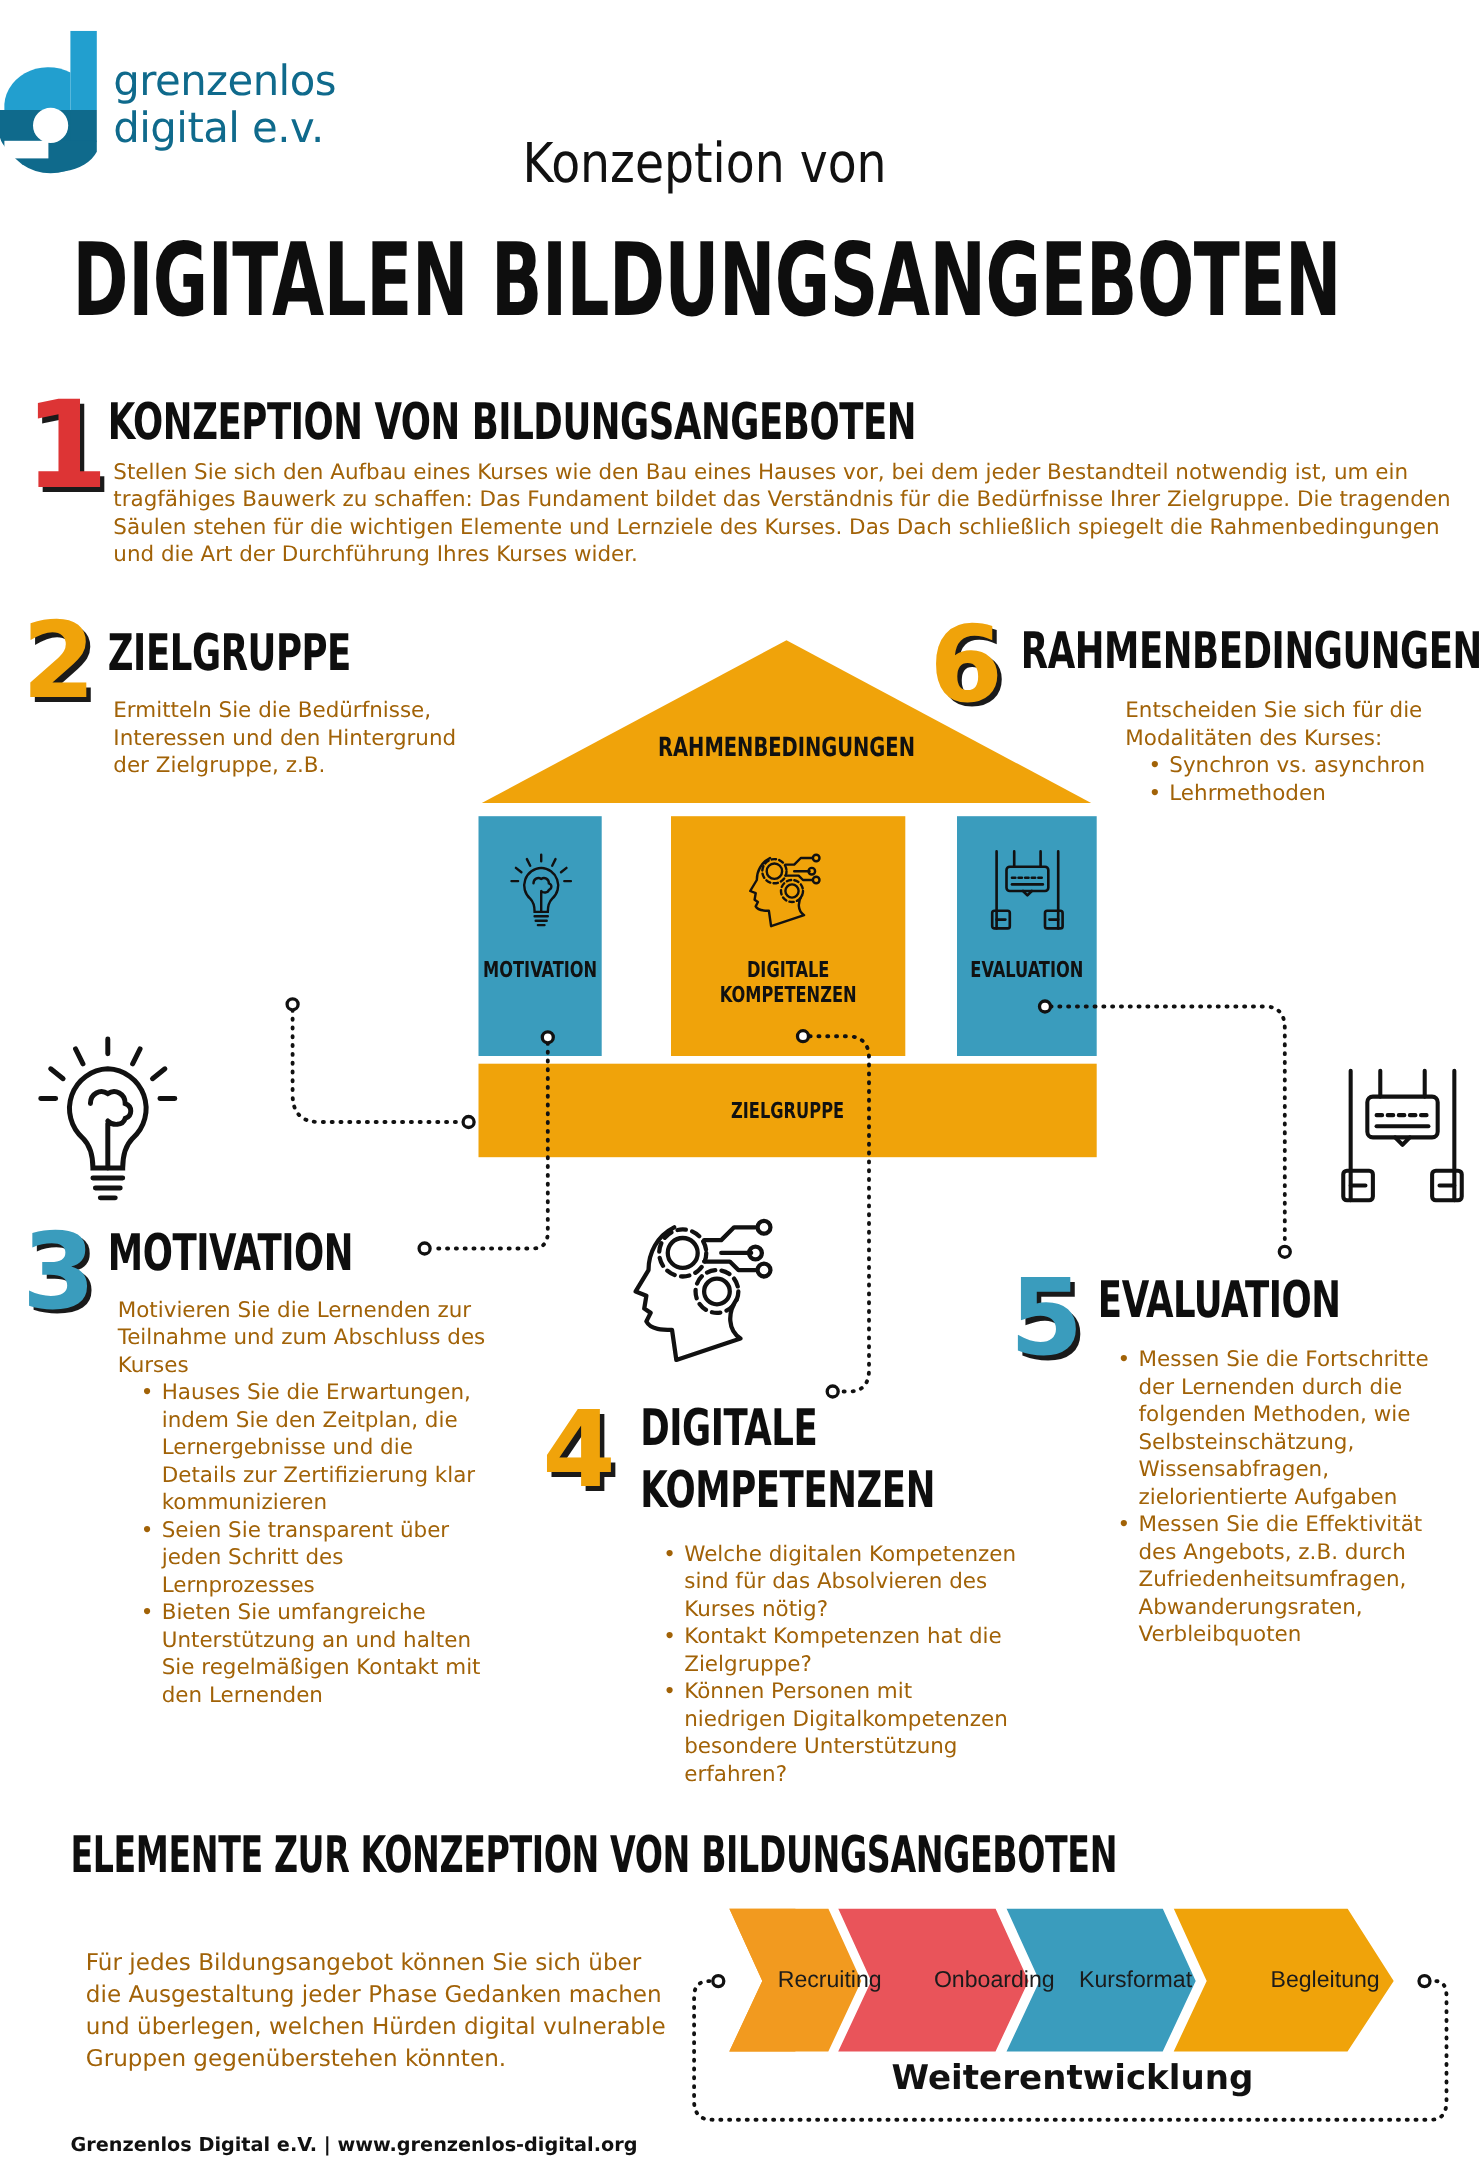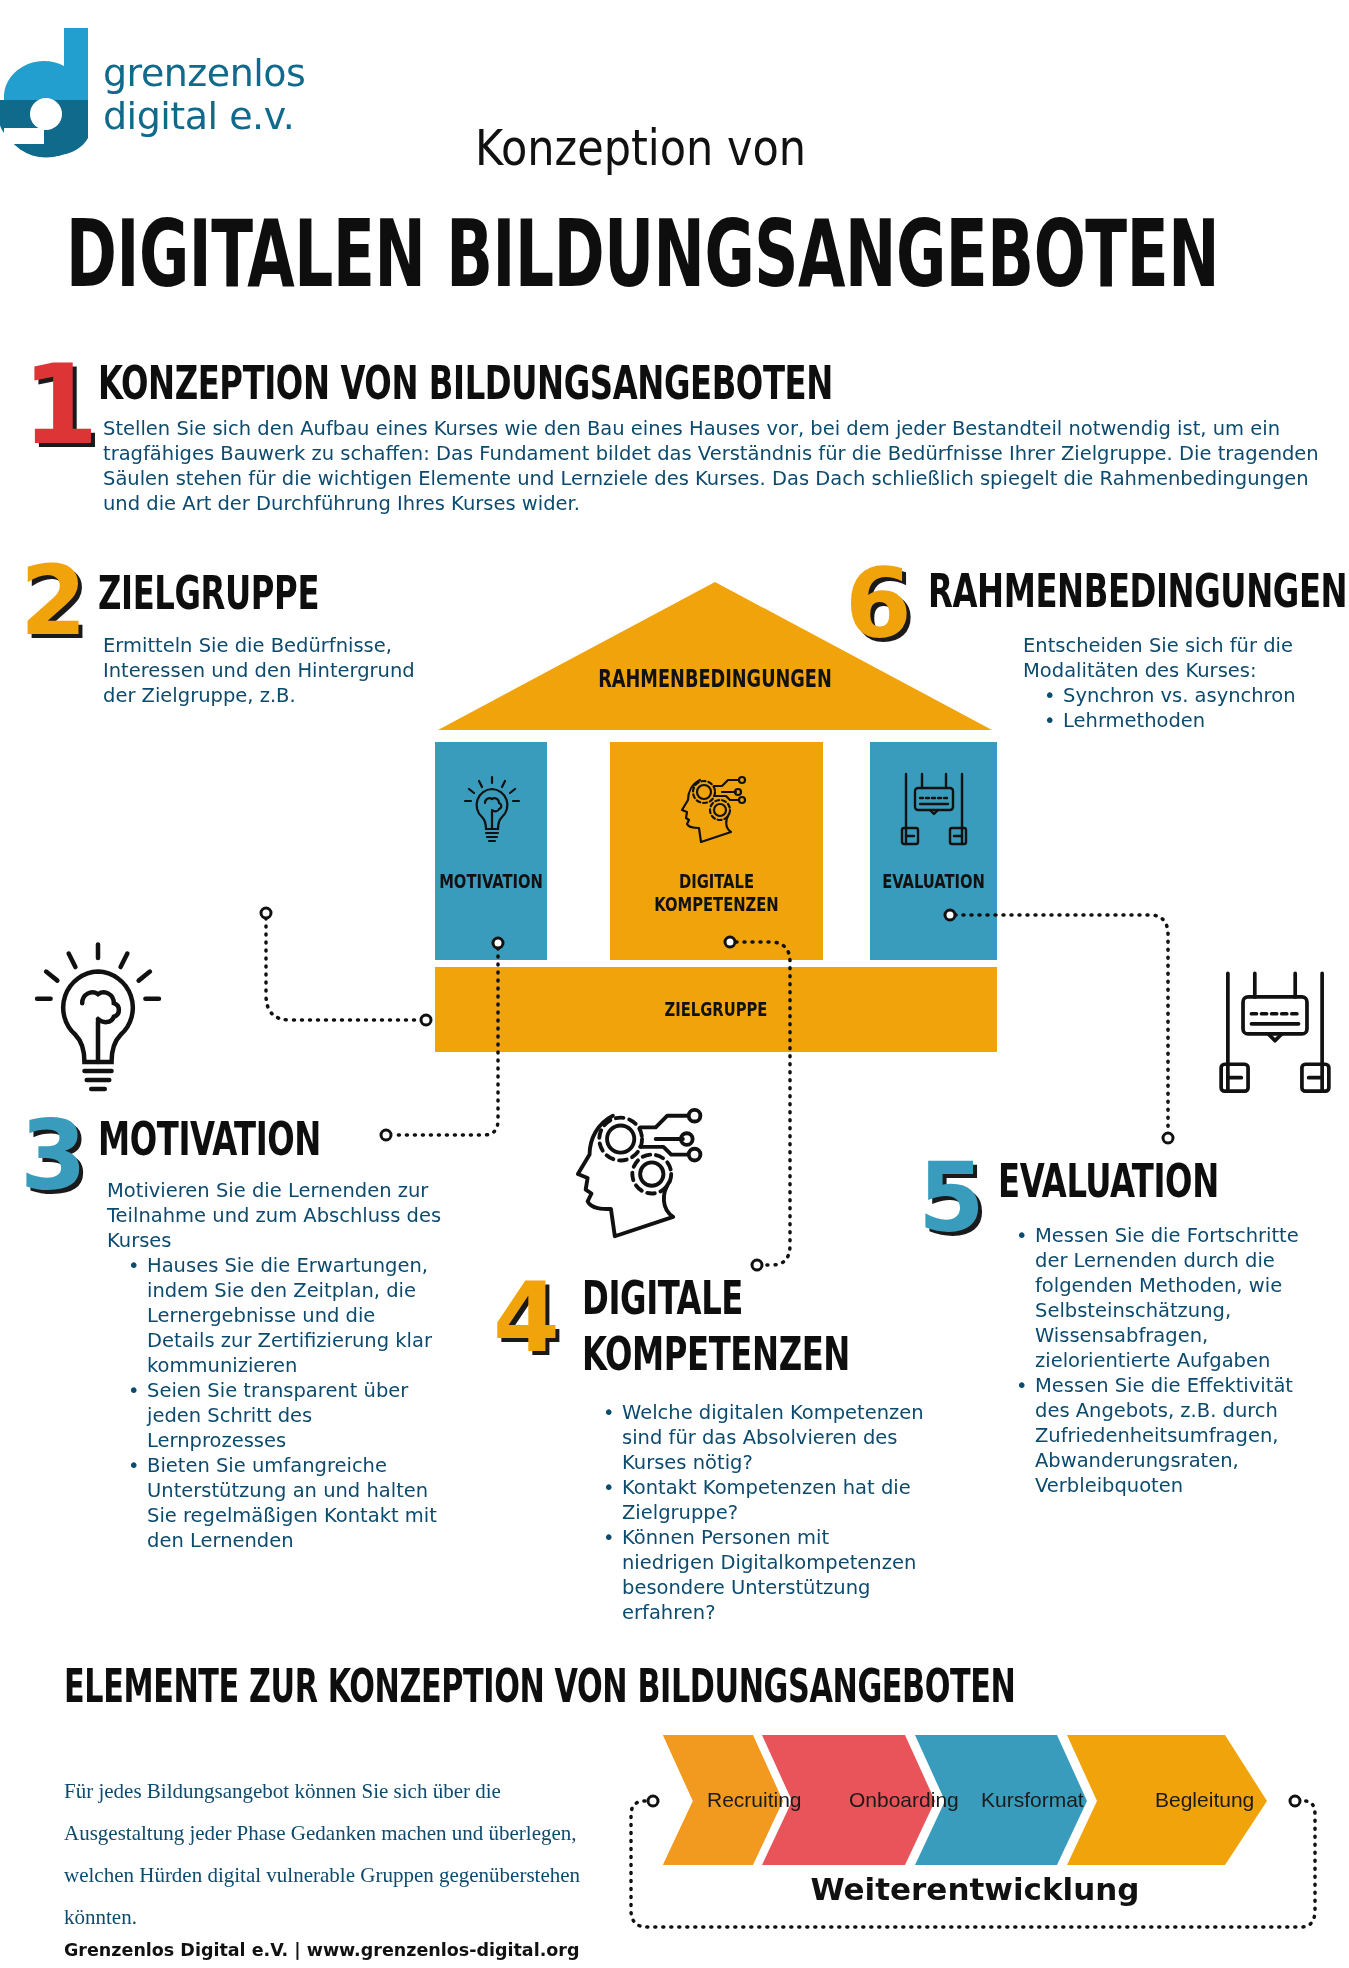--- a/index.html
+++ b/index.html
@@ -1,21 +1,21 @@
 <!DOCTYPE html>
 <html><head>
 <meta charset="utf-8">
 <style>
   html, body { margin:0; padding:0; background:#ffffff; }
   body { width:1349px; height:1968px; position:relative; overflow:hidden;
          font-family:"DejaVu Sans", sans-serif; color:#1d1d1d; }
   .abs { position:absolute; }
   .hand { font-family:"DejaVu Sans Condensed","DejaVu Sans", sans-serif; font-weight:bold; color:#0e0e0e;
           transform:scaleX(0.78); transform-origin:left center; letter-spacing:-0.5px; white-space:nowrap; }
-  .body-text { font-size:19.5px; line-height:25px; color:#0c4a6e; }
+  .body-text { font-size:19.5px; line-height:25px; color:#a16207; }
   .body-text ul { margin:0; padding:0 0 0 40px; list-style:none; }
   .body-text li { position:relative; }
   .body-text li::before { content:"\2022"; position:absolute; left:-19px; top:0; }
   .bignum { font-family:"DejaVu Sans", sans-serif; font-weight:bold; font-size:96px; line-height:96px;
             text-shadow:4px 4px 0 #1a1a1a; }
   .logo-text { font-family:"DejaVu Sans", sans-serif; font-weight:normal; color:#0f6a8c; font-size:38px; line-height:40px; letter-spacing:-0.5px;text-align:center; }
   .pillar-label { font-family:"DejaVu Sans Condensed","DejaVu Sans", sans-serif; font-weight:bold; font-size:20px; line-height:23px;
                   text-align:center; color:#111; transform:scaleX(0.82); }
   .chev-label { font-family:"Liberation Sans", sans-serif; font-size:21px; color:#1b1b1b; }
 </style>
@@ -186,21 +186,21 @@
 <div class="abs bignum" style="left:918px;top:1150px;color:#3a9cbd;">5</div>
 <div class="abs hand" style="left:998px;top:1153px;font-size:46px;line-height:56px;">EVALUATION</div>
 <div class="abs body-text" style="left:995px;top:1223px;width:330px;">
   <ul>
     <li>Messen Sie die Fortschritte der Lernenden durch die folgenden Methoden, wie Selbsteinschätzung, Wissensabfragen, zielorientierte Aufgaben</li>
     <li>Messen Sie die Effektivität des Angebots, z.B. durch Zufriedenheitsumfragen, Abwanderungsraten, Verbleibquoten</li>
   </ul>
 </div>
 
 <div class="abs hand" style="left:64px;top:1658px;font-size:46px;line-height:56px;transform:scaleX(0.73);">ELEMENTE ZUR KONZEPTION VON BILDUNGSANGEBOTEN</div>
-<div class="abs body-text" style="left:64px;top:1770px;width:540px;font-size:21px;line-height:42px;font-family:Liberation Serif, serif;">Für jedes Bildungsangebot können Sie sich über die Ausgestaltung jeder Phase Gedanken machen und überlegen, welchen Hürden digital vulnerable Gruppen gegenüberstehen könnten.</div>
+<div class="abs body-text" style="left:78px;top:1770px;width:540px;font-size:21px;line-height:29px;">Für jedes Bildungsangebot können Sie sich über die Ausgestaltung jeder Phase Gedanken machen und überlegen, welchen Hürden digital vulnerable Gruppen gegenüberstehen könnten.</div>
 
 <div class="abs" style="left:625px;top:1735px;width:700px;height:200px;">
   <svg class="abs" style="left:0;top:0" width="700" height="200" viewBox="0 0 700 200" fill="none" stroke="#111" stroke-width="3.5" stroke-linecap="round">
     <path d="M20 66 Q 6 66 6 80 V 175 Q 6 192 22 192 H 676 Q 690 192 690 175 V 80 Q 690 66 680 66" stroke-dasharray="1 7"></path>
     <circle cx="28" cy="66" r="5" fill="#fff" stroke-width="3"></circle>
     <circle cx="670" cy="66" r="5" fill="#fff" stroke-width="3"></circle>
     <polygon points="38,0 98,0 128,66 98,130 38,130 68,66" fill="#f29a1f" stroke="none"></polygon>
     <polygon points="137,0 280,0 310,66 280,130 137,130 167,66" fill="#e9545a" stroke="none"></polygon>
     <polygon points="290,0 432,0 462,66 432,130 290,130 320,66" fill="#3a9cbd" stroke="none"></polygon>
     <polygon points="442,0 600,0 642,66 600,130 442,130 472,66" fill="#f0a30a" stroke="none"></polygon>

